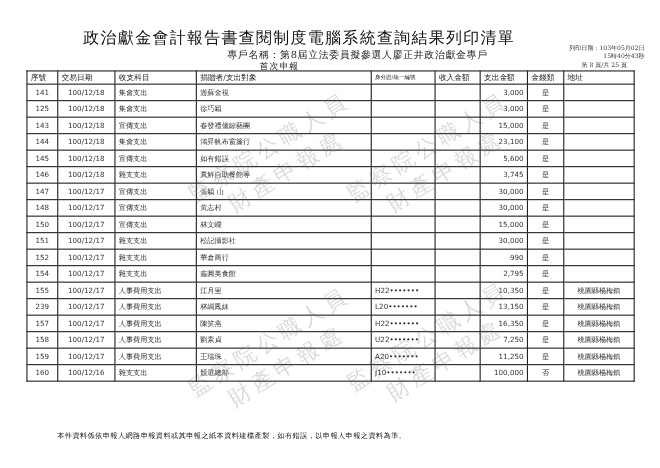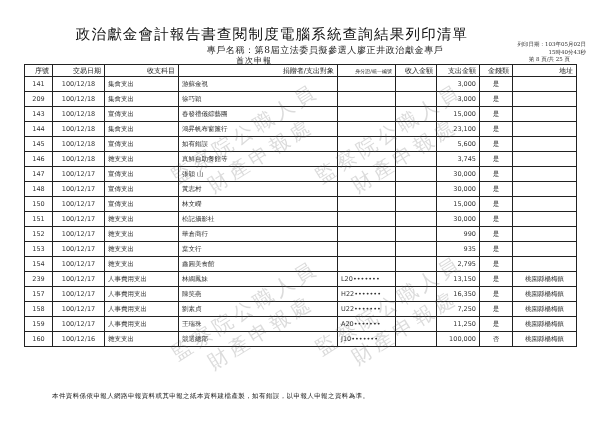--- a/index.html
+++ b/index.html
@@ -27,21 +27,21 @@
     position: absolute; right: 30px; top: 56px; font-size: 5.5px; color: #333;
   }
   table.records {
     position: absolute; left: 24px; top: 64px; width: 552px;
     border-collapse: collapse; border: 1.5px solid #111; table-layout: fixed;
   }
   table.records th, table.records td {
     border: 1px solid #222; height: 14px; padding: 0 3px; font-size: 7px;
     white-space: nowrap; overflow: hidden; font-weight: normal;
   }
-  table.records th { height: 11px; font-size: 7px; text-align: right; color: #222; }
+  table.records th { height: 11px; font-size: 7px; text-align: left; color: #222; }
   table.records td { font-family: "DejaVu Sans", "Liberation Sans", sans-serif; font-size: 6.5px; color: #333; }
   td.c-no, td.c-date { text-align: center; }
   td.c-cat, td.c-party, td.c-addr { font-family: "DejaVu Serif", serif; font-size: 7px; color: #111; }
   td.c-addr { text-align: center; }
   td.c-id { font-size: 5px; }
   td.c-out, td.c-in { text-align: right; }
   td.c-flag { text-align: center; font-family: "DejaVu Serif", serif; }
   .footnote {
     position: absolute; left: 52px; top: 392px; font-size: 6.5px; letter-spacing: 0.4px; color: #222;
   }
@@ -95,21 +95,21 @@
         <td class="c-date">100/12/18</td>
         <td class="c-cat">集會支出</td>
         <td class="c-party">游蘇金視</td>
         <td class="c-id"></td>
         <td class="c-in"></td>
         <td class="c-out">3,000</td>
         <td class="c-flag">是</td>
         <td class="c-addr"></td>
       </tr>
       <tr>
-        <td class="c-no">209</td>
+        <td class="c-no">125</td>
         <td class="c-date">100/12/18</td>
         <td class="c-cat">集會支出</td>
         <td class="c-party">徐巧穎</td>
         <td class="c-id"></td>
         <td class="c-in"></td>
         <td class="c-out">3,000</td>
         <td class="c-flag">是</td>
         <td class="c-addr"></td>
       </tr>
       <tr>
@@ -205,40 +205,40 @@
         <td class="c-date">100/12/17</td>
         <td class="c-cat">雜支支出</td>
         <td class="c-party">華倉商行</td>
         <td class="c-id"></td>
         <td class="c-in"></td>
         <td class="c-out">990</td>
         <td class="c-flag">是</td>
         <td class="c-addr"></td>
       </tr>
       <tr>
-        <td class="c-no">153</td>
-        <td class="c-date">100/12/17</td>
-        <td class="c-cat">雜支支出</td>
-        <td class="c-party">葉文行</td>
-        <td class="c-id"></td>
-        <td class="c-in"></td>
-        <td class="c-out">935</td>
-        <td class="c-flag">是</td>
-        <td class="c-addr"></td>
-      </tr>
-      <tr>
         <td class="c-no">154</td>
         <td class="c-date">100/12/17</td>
         <td class="c-cat">雜支支出</td>
         <td class="c-party">鑫圓美食館</td>
         <td class="c-id"></td>
         <td class="c-in"></td>
         <td class="c-out">2,795</td>
         <td class="c-flag">是</td>
         <td class="c-addr"></td>
+      </tr>
+      <tr>
+        <td class="c-no">155</td>
+        <td class="c-date">100/12/17</td>
+        <td class="c-cat">人事費用支出</td>
+        <td class="c-party">江月里</td>
+        <td class="c-id">H22•••••••</td>
+        <td class="c-in"></td>
+        <td class="c-out">10,350</td>
+        <td class="c-flag">是</td>
+        <td class="c-addr">桃園縣楊梅鎮</td>
       </tr>
       <tr>
         <td class="c-no">239</td>
         <td class="c-date">100/12/17</td>
         <td class="c-cat">人事費用支出</td>
         <td class="c-party">林綢鳳妹</td>
         <td class="c-id">L20•••••••</td>
         <td class="c-in"></td>
         <td class="c-out">13,150</td>
         <td class="c-flag">是</td>

